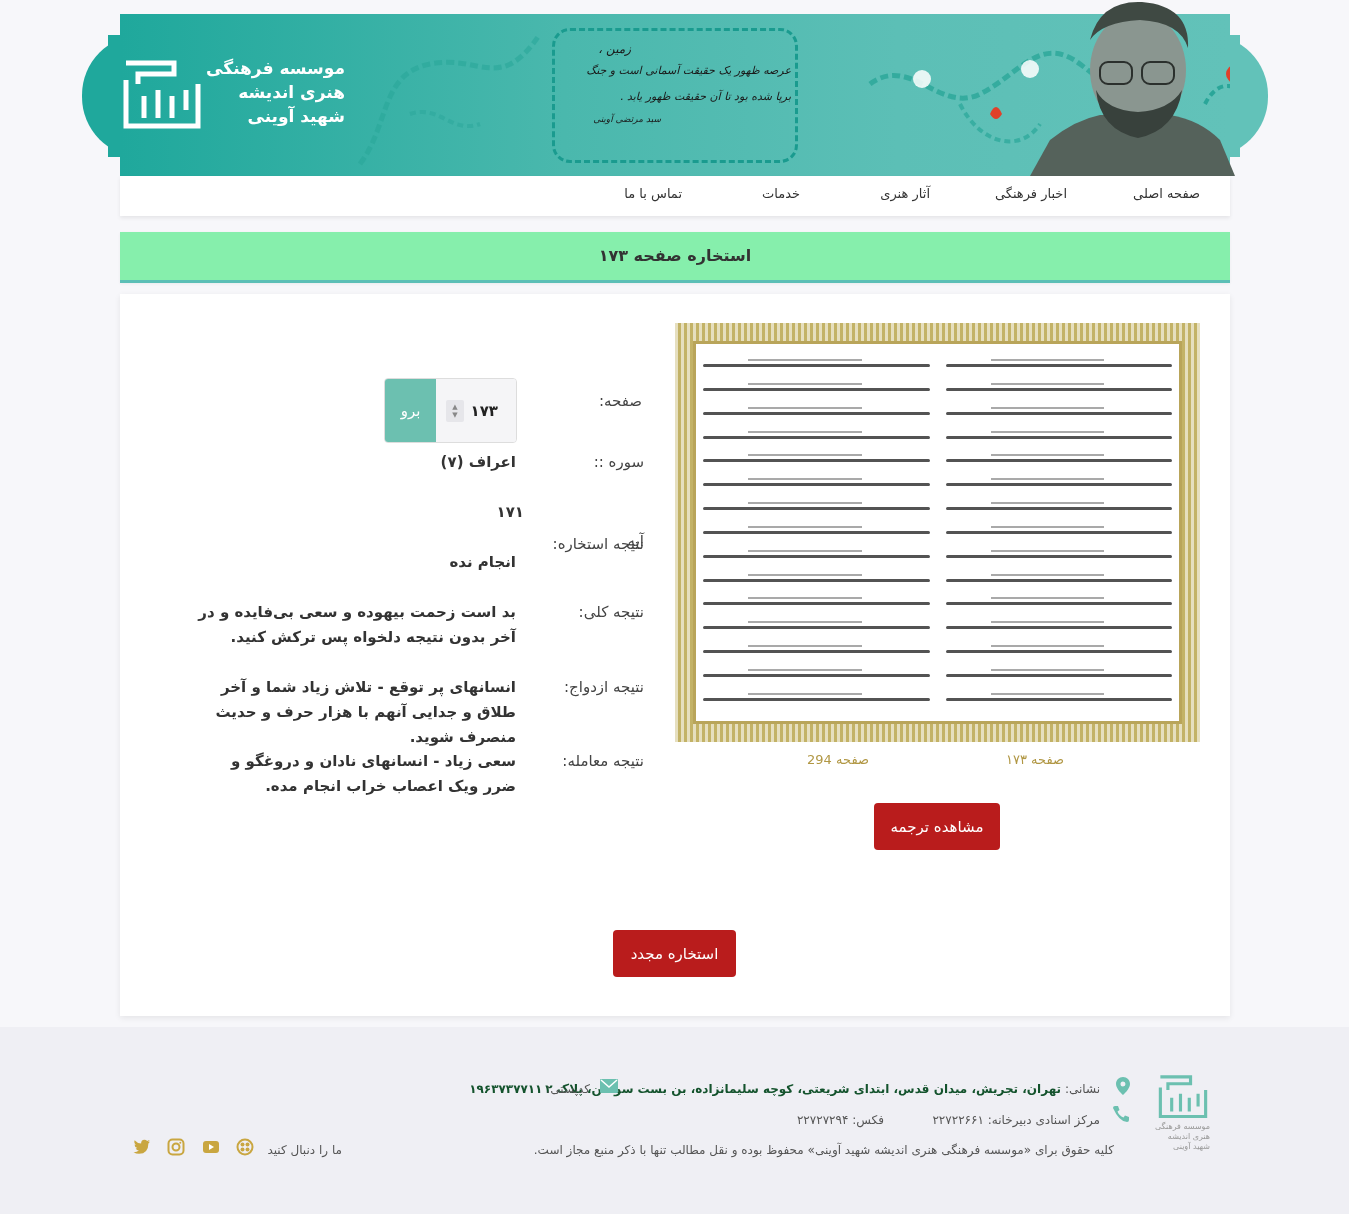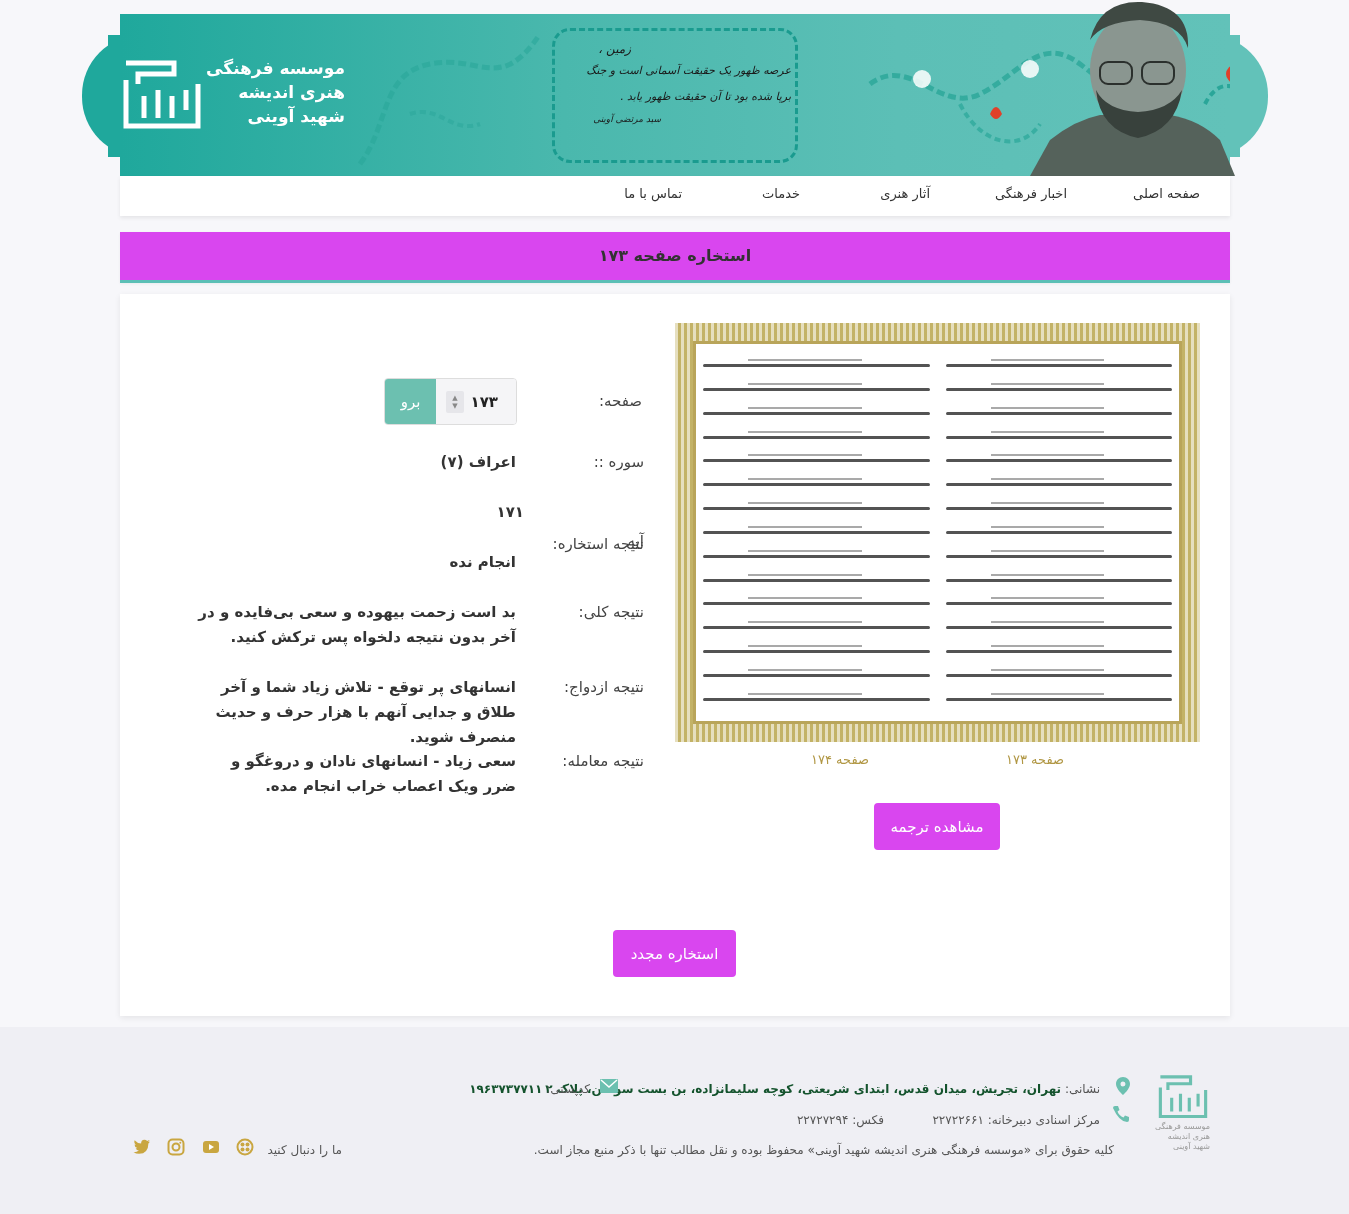--- a/index.html
+++ b/index.html
@@ -60,37 +60,37 @@
     position: absolute; left: 120px; top: 176px; width: 1110px; height: 40px;
     background: #fff; box-shadow: 0 2px 4px rgba(0,0,0,.08);
   }
   .nav-item {
     position: absolute; top: 10px; font-size: 13px; color: #333; text-decoration: none; white-space: nowrap;
   }
 
   
   .title-box {
     position: absolute; left: 120px; top: 232px; width: 1110px; height: 51px;
-    background: #d946ef; border-bottom: 3px solid #5cbfb6;
+    background: #86efac; border-bottom: 3px solid #5cbfb6;
     box-shadow: 0 1px 3px rgba(0,0,0,.05);
     text-align: center;
   }
   .title-box h1 { font-size: 16px; font-weight: bold; line-height: 48px; color: #333; }
 
   
   .card {
     position: absolute; left: 120px; top: 294px; width: 1110px; height: 722px;
     background: #fff; box-shadow: 0 2px 6px rgba(0,0,0,.08);
   }
 
   .label { position: absolute; font-size: 15px; color: #444; white-space: nowrap; }
   .value { position: absolute; font-size: 15px; font-weight: bold; color: #333; line-height: 25px; text-align: right; }
 
   .page-input-group {
-    position: absolute; left: 384px; top: 378px; width: 133px; height: 47px;
+    position: absolute; left: 384px; top: 378px; width: 133px; height: 65px;
     border: 1px solid #ddd; border-radius: 4px; overflow: hidden; display: flex; direction: ltr;
   }
   .go-btn {
     width: 51px; height: 100%; background: #6cc0b0; color: #fff; border: none;
     font-size: 15px; font-family: "DejaVu Sans", sans-serif;
   }
   .page-input {
     flex: 1; height: 100%; border: none; background: #f5f5f7; display: flex; align-items: center; justify-content: space-between; padding: 0 18px 0 10px;
   }
   .spin {
@@ -118,21 +118,21 @@
     position: absolute; left: 28px; top: 28px; right: 28px; bottom: 28px;
     display: flex; gap: 16px; direction: rtl;
   }
   .quran-col { flex: 1; display: flex; flex-direction: column; justify-content: space-between; padding: 4px 0; }
   .q-line { height: 3px; border-radius: 2px; background: #1a1a1a; opacity: .75; margin: 9px 0; position: relative; }
   .q-line::after { content: ""; position: absolute; left: 20%; right: 30%; top: -5px; height: 2px; background: #1a1a1a; opacity: .5; }
 
   .page-caption { position: absolute; font-size: 13px; color: #b19744; top: 752px; }
 
   .btn-teal {
-    position: absolute; background: #d946ef; color: #fff; border: none; border-radius: 4px;
+    position: absolute; background: #b91c1c; color: #fff; border: none; border-radius: 4px;
     font-size: 15px; font-family: "DejaVu Sans", sans-serif; text-align: center;
   }
 
   
   .footer {
     position: absolute; left: 0; top: 1027px; width: 1349px; height: 187px; background: #efeff4;
   }
   .f-text { position: absolute; font-size: 12px; color: #555; white-space: nowrap; }
   .f-text b { color: #14532d; }
   .f-icon { position: absolute; }
@@ -269,21 +269,21 @@
         <div class="q-line"></div>
       <div class="q-line"></div>
         <div class="q-line"></div>
         <div class="q-line"></div>
         <div class="q-line"></div>
         <div class="q-line"></div>
     </div>
   </div>
 </div>
 <div class="page-caption" style="right:285px">صفحه ۱۷۳</div>
-<div class="page-caption" style="right:480px">صفحه ۱۷۴</div>
+<div class="page-caption" style="right:480px">صفحه 294</div>
 
 <button class="btn-teal" style="left:874px;top:803px;width:126px;height:47px">مشاهده ترجمه</button>
 
 <button class="btn-teal" style="left:613px;top:930px;width:123px;height:47px">استخاره مجدد</button>
 
 <div class="footer"></div>
 
 <svg class="f-icon" style="left:1156px;top:1075px" width="54" height="44" viewBox="0 0 80 70">
   <g fill="none" stroke="#6cc0b0" stroke-width="5">
     <path d="M4 3 H52 V14 H16 V24"></path>

